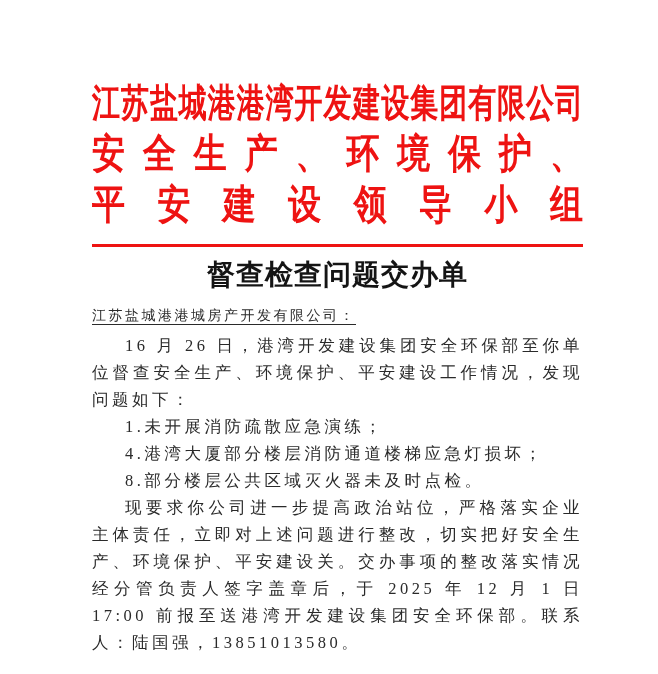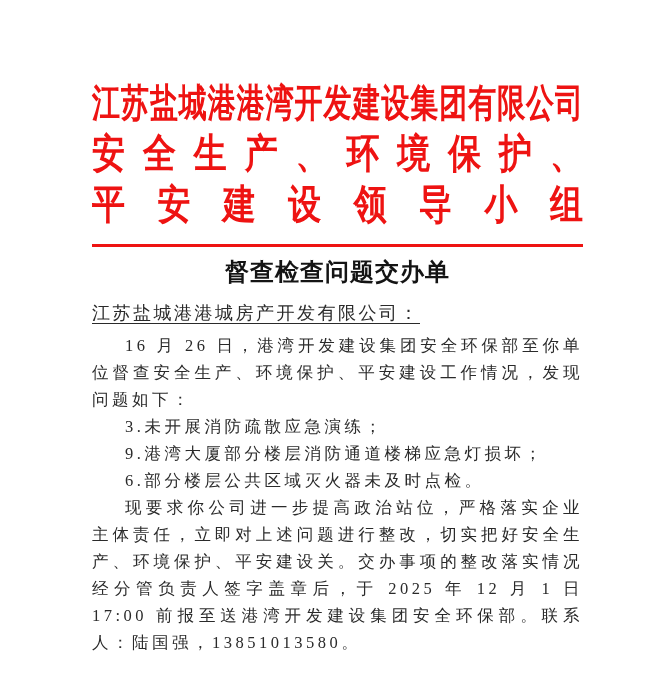--- a/index.html
+++ b/index.html
@@ -48,30 +48,30 @@
     margin-top: 11px;
     width: 100%;
     height: 3px;
     background: var(--accent-red, #ee1312);
   }
 
   
   .doc-title {
     margin-top: 9px;
     text-align: center;
-    font-size: 24px;
+    font-size: 28px;
     font-weight: bold;
     color: #141414;
     letter-spacing: 1px;
   }
 
   
   .recipient {
     margin-top: 13px;
-    font-size: 18px;
+    font-size: 14px;
     color: #2a2a2a;
     letter-spacing: 2.5px;
     text-decoration: underline;
     text-underline-offset: 4px;
     display: inline-block;
   }
 
   
   .doc-body {
     margin-top: 7px;
@@ -138,20 +138,20 @@
     <div class="red-rule"></div>
 
     <div class="doc-title">督查检查问题交办单</div>
 
     <div>
       <span class="recipient">江苏盐城港港城房产开发有限公司：</span>
     </div>
 
     <div class="doc-body">
       <p>16 月 26 日，港湾开发建设集团安全环保部至你单位督查安全生产、环境保护、平安建设工作情况，发现问题如下：</p>
-      <p>3.未开展消防疏散应急演练；</p>
-      <p>9.港湾大厦部分楼层消防通道楼梯应急灯损坏；</p>
-      <p>6.部分楼层公共区域灭火器未及时点检。</p>
+      <p>1.未开展消防疏散应急演练；</p>
+      <p>4.港湾大厦部分楼层消防通道楼梯应急灯损坏；</p>
+      <p>8.部分楼层公共区域灭火器未及时点检。</p>
       <p>现要求你公司进一步提高政治站位，严格落实企业主体责任，立即对上述问题进行整改，切实把好安全生产、环境保护、平安建设关。交办事项的整改落实情况经分管负责人签字盖章后，于 2025 年 12 月 1 日 17:00 前报至送港湾开发建设集团安全环保部。联系人：陆国强，13851013580。</p>
     </div>
 
   </div>
 </div>
 
 </body></html>

